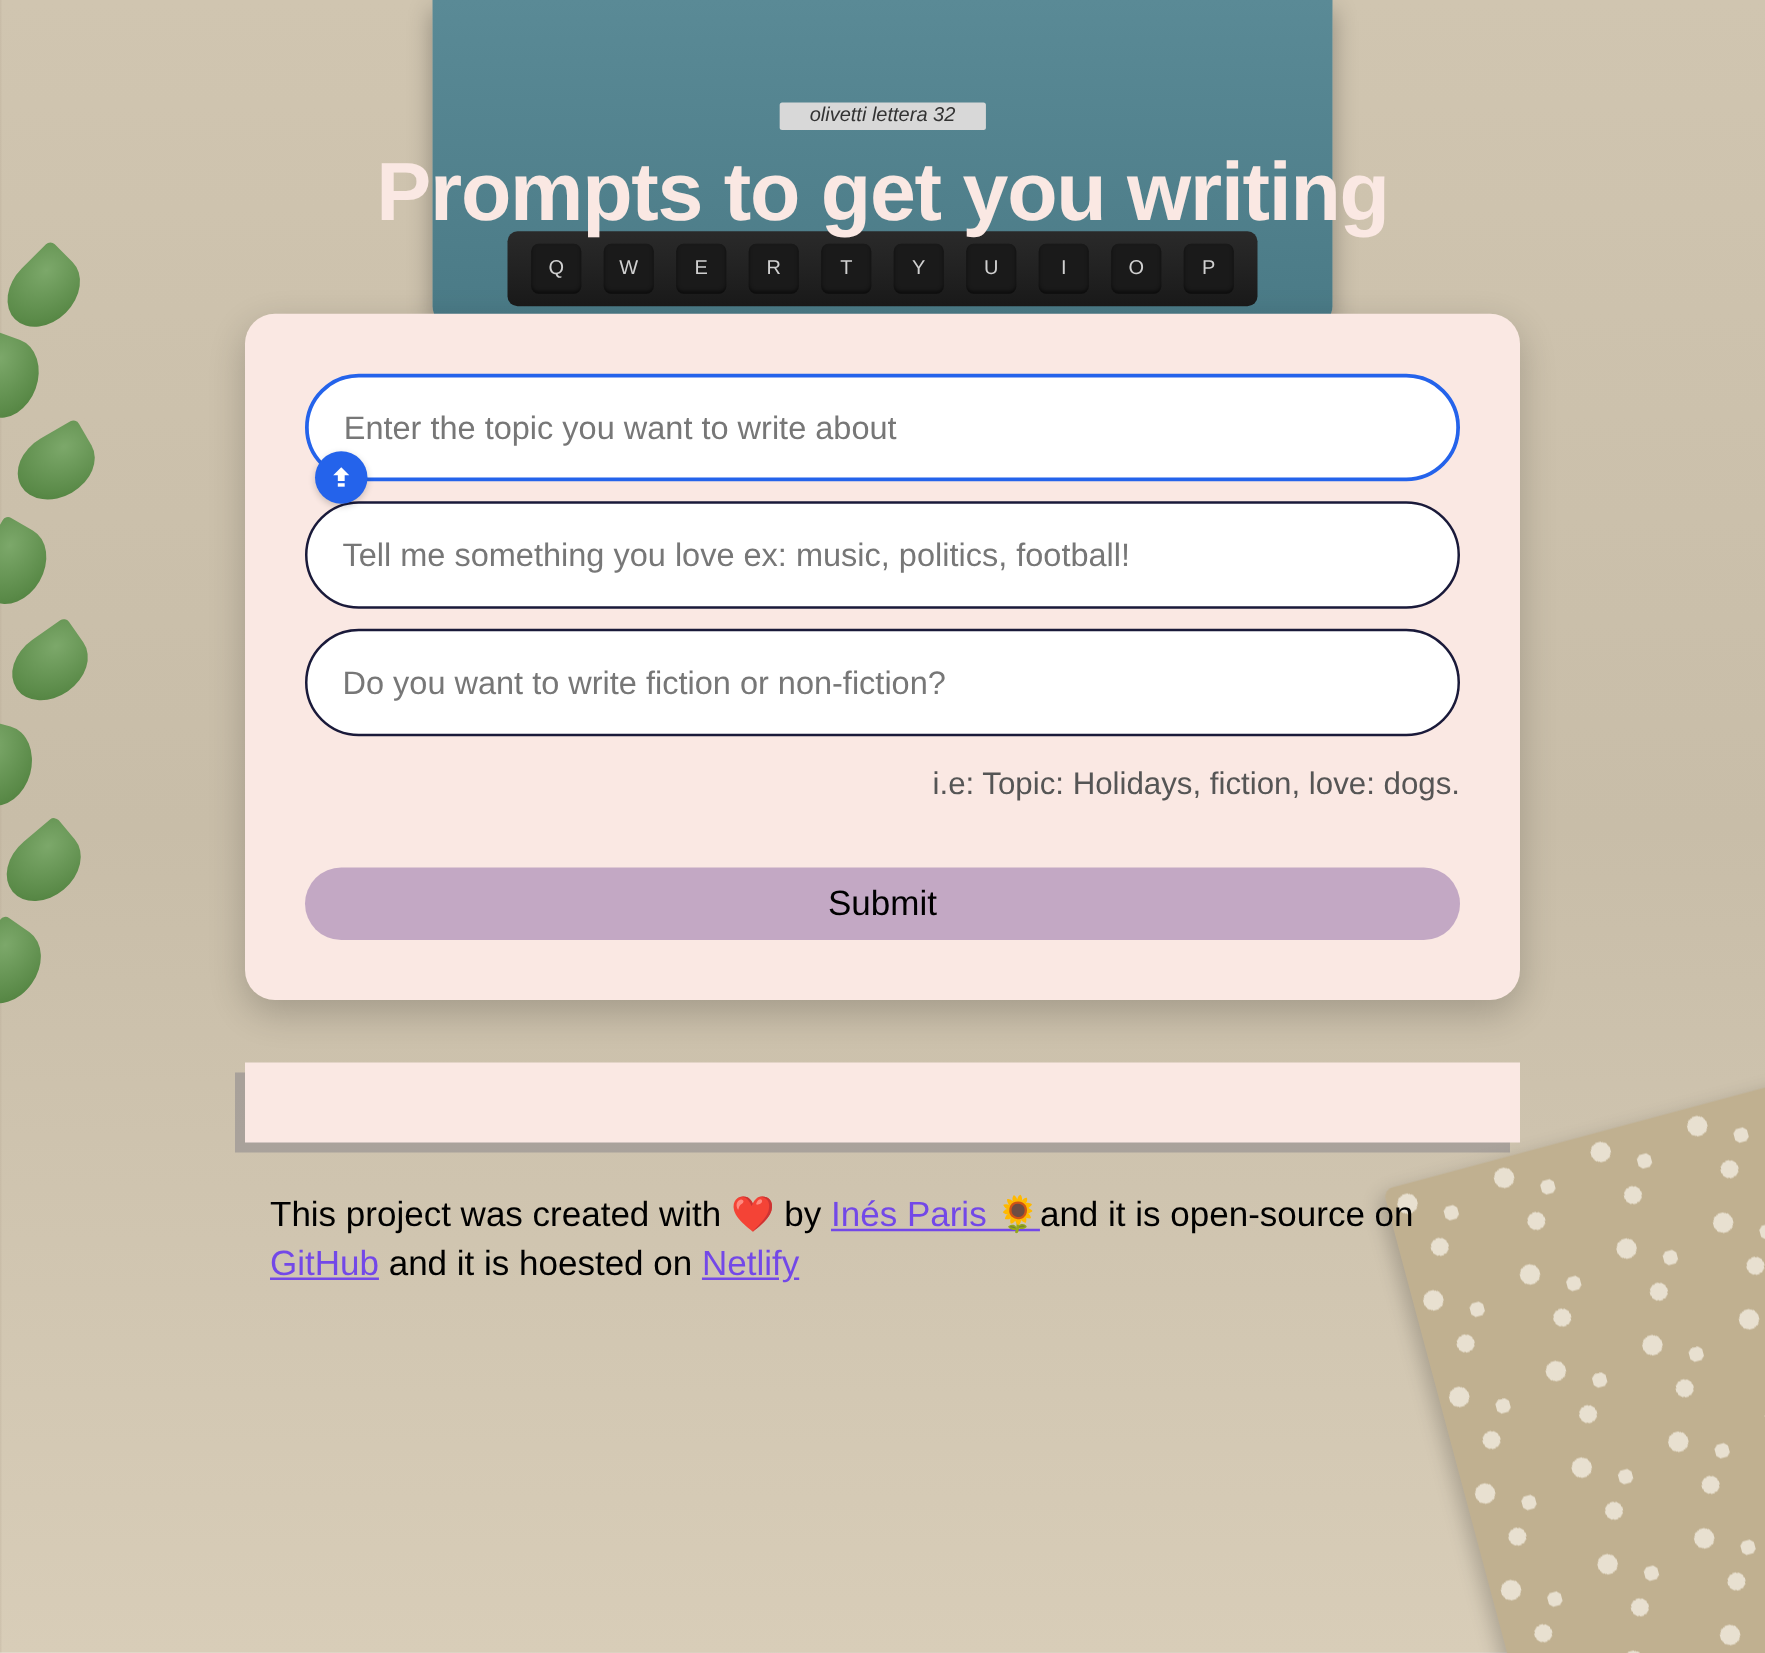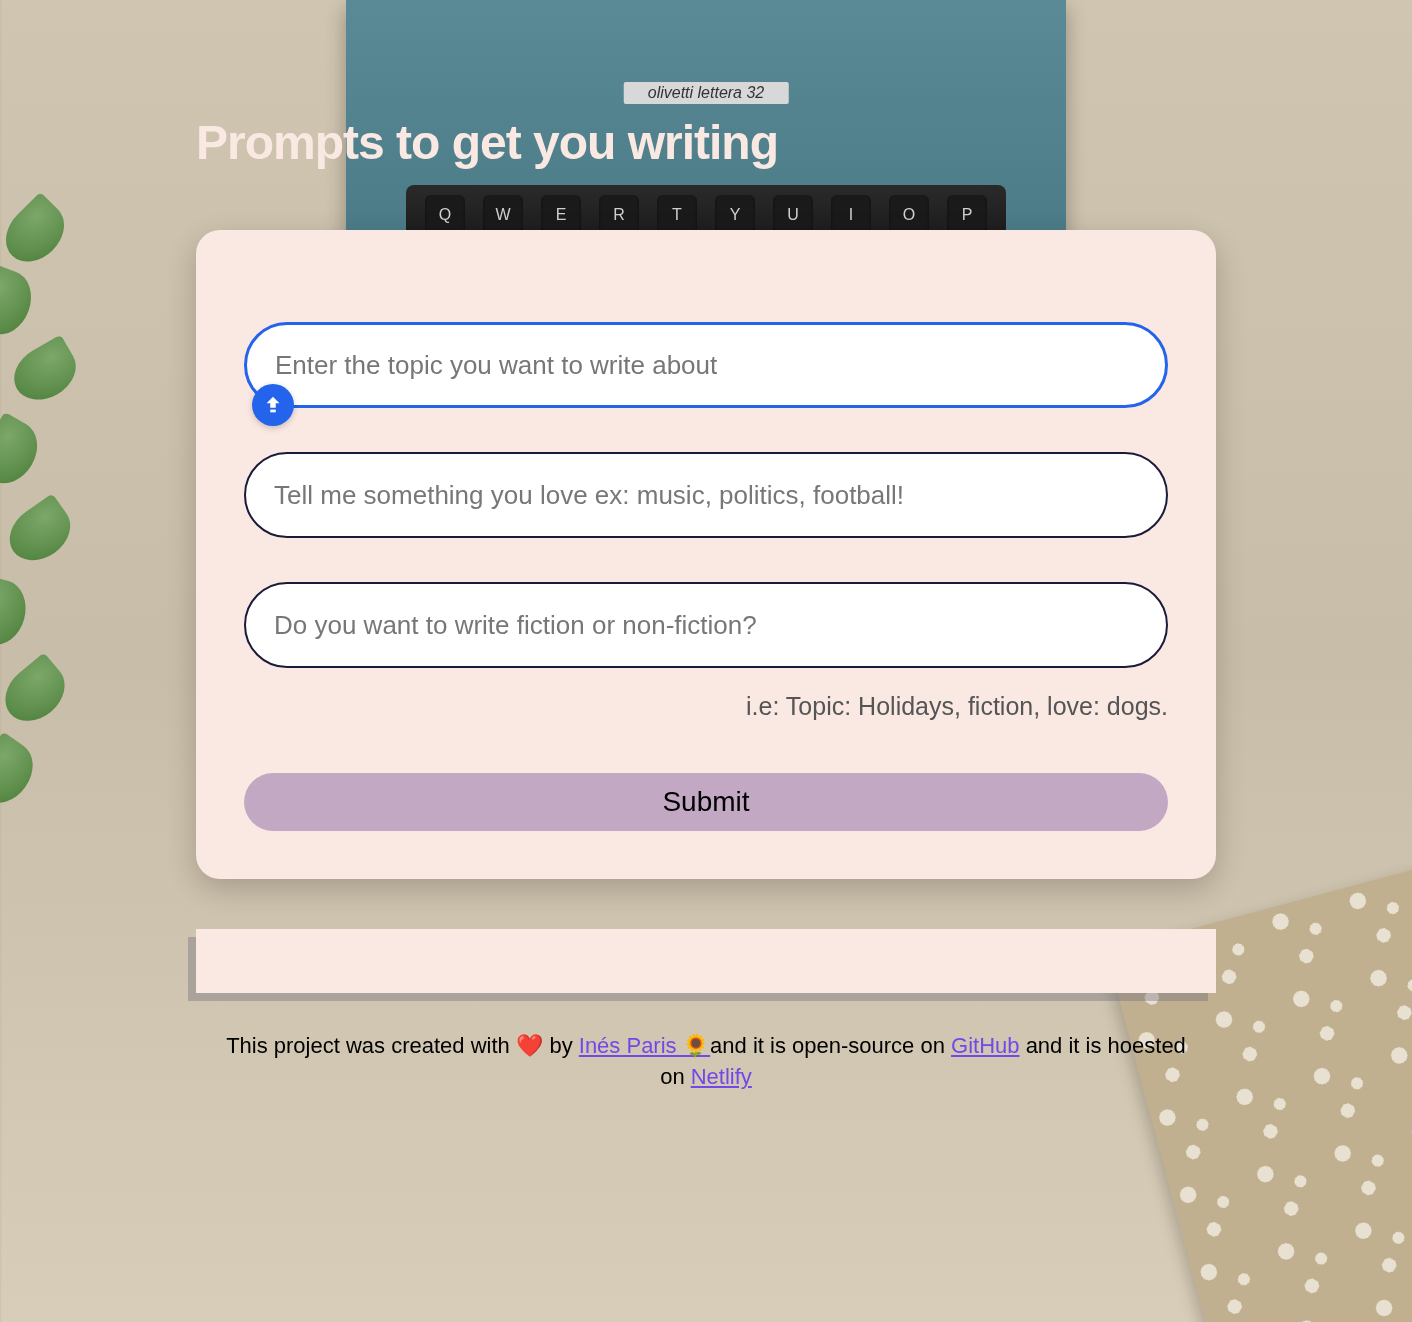--- a/index.html
+++ b/index.html
@@ -128,39 +128,38 @@
     .content {
       position: relative;
       z-index: 1;
       max-width: 1060px;
       margin: 0 auto;
       padding: 0 20px;
     }
 
     .page-title {
       color: #fae8e3;
-      font-size: 48px;
+      font-size: 66px;
       font-weight: 800;
-      text-align: left;
+      text-align: center;
       padding: 115px 0 60px 0;
       letter-spacing: -1px;
     }
 
     .form-card {
       background: #fae8e3;
       border-radius: 24px;
       padding: 48px;
       box-shadow: 0 10px 30px rgba(0,0,0,0.2);
       position: relative;
     }
 
     .input-wrapper {
       position: relative;
       margin-bottom: 16px;
-      margin-top: 44px;
     }
 
     .text-input {
       width: 100%;
       height: 86px;
       border-radius: 43px;
       border: 2px solid #1a1a3a;
       background: #fff;
       padding: 0 28px;
       font-size: 26px;
@@ -217,23 +216,23 @@
     }
 
     .result-card {
       background: #fae8e3;
       margin-top: 50px;
       min-height: 64px;
       box-shadow: -8px 8px 0px rgba(100,100,120,0.35);
     }
 
     .footer {
-      text-align: center;
+      text-align: left;
       padding: 38px 20px 40px 20px;
-      font-size: 22px;
+      font-size: 28px;
       color: #000;
       line-height: 1.4;
     }
 
     .footer a {
       color: #7348e8;
       text-decoration: underline;
     }
   </style>
 </head>

